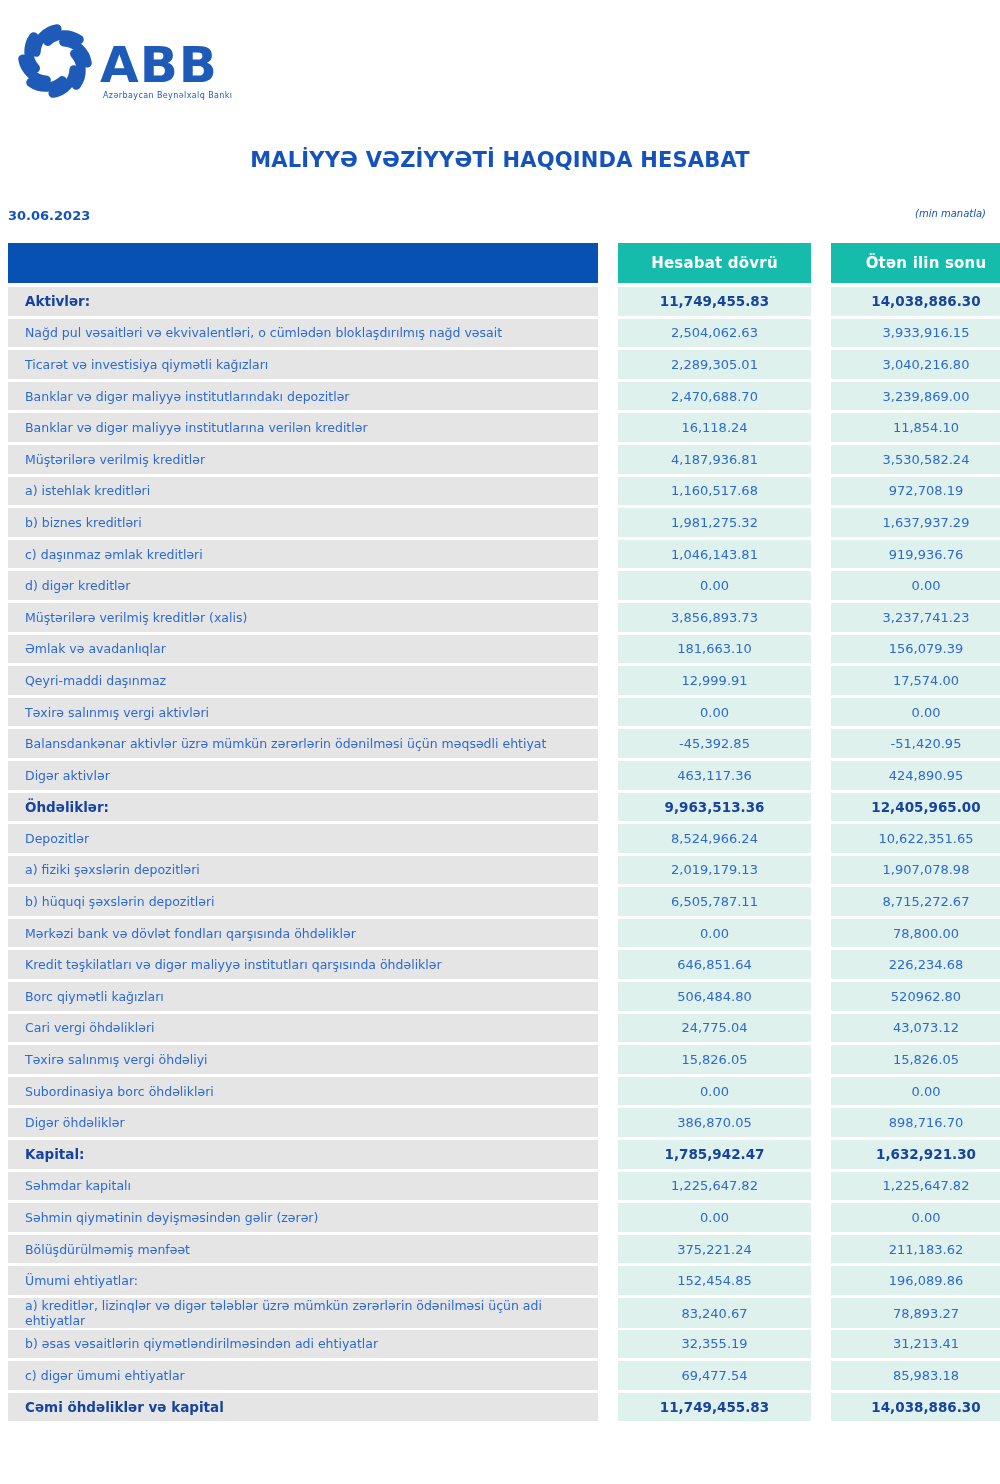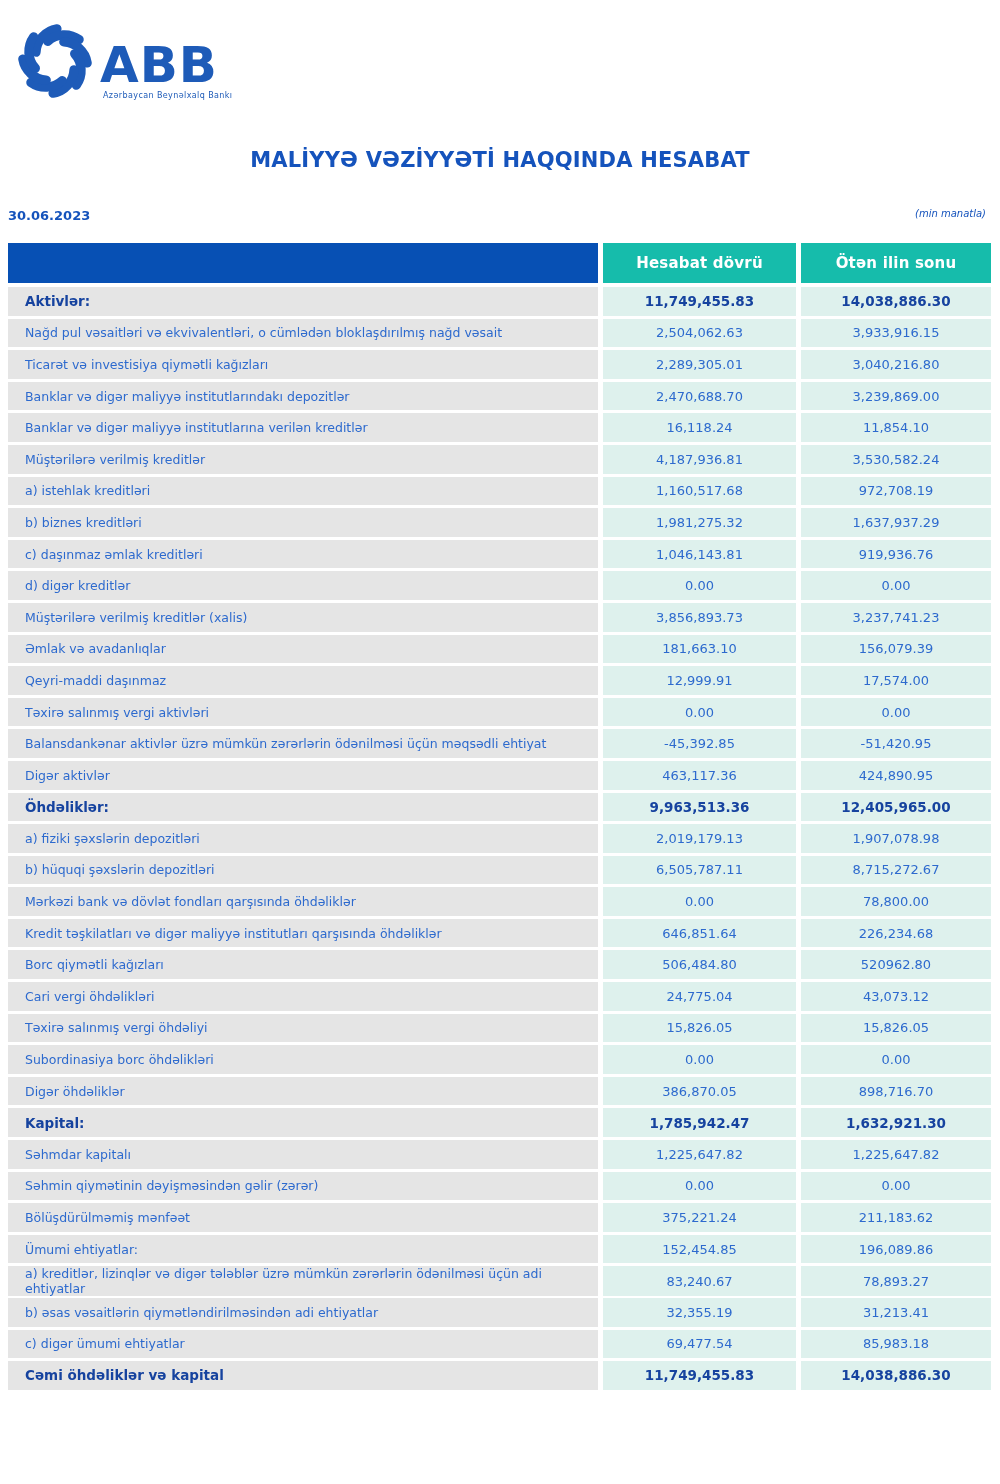--- a/index.html
+++ b/index.html
@@ -30,21 +30,21 @@
     margin:36px 14px 20px 8px;
   }
   .report-date { font-size:13px; font-weight:bold; color:#1553bc; }
   .unit-note { font-size:10px; font-style:italic; color:#1553bc; }
 
   
   .fin-table { margin:0 14px 0 8px; }
   .grid-row {
     display:grid;
     grid-template-columns:590px 193px 190px;
-    column-gap:5px;
+    column-gap:20px;
   }
   .thead { height:40px; margin-bottom:4px; }
   .th-spacer { background:#0750b4; }
   .th {
     background:#16bcab; color:#ffffff;
     display:flex; align-items:center; justify-content:center;
     font-size:15px; font-weight:bold; letter-spacing:0.2px;
   }
   .row { height:28.6px; margin-bottom:3px; }
   .cell-label {
@@ -210,20 +210,25 @@
     <div class="cell-val">463,117.36</div>
     <div class="cell-val">424,890.95</div>
   </div>
 
   <div class="grid-row row bold">
     <div class="cell-label">Öhdəliklər:</div>
     <div class="cell-val">9,963,513.36</div>
     <div class="cell-val">12,405,965.00</div>
   </div>
 
+  <div class="grid-row row">
+    <div class="cell-label">Depozitlər</div>
+    <div class="cell-val">8,524,966.24</div>
+    <div class="cell-val">10,622,351.65</div>
+  </div>
 
   <div class="grid-row row">
     <div class="cell-label">a) fiziki şəxslərin depozitləri</div>
     <div class="cell-val">2,019,179.13</div>
     <div class="cell-val">1,907,078.98</div>
   </div>
 
   <div class="grid-row row">
     <div class="cell-label">b) hüquqi şəxslərin depozitləri</div>
     <div class="cell-val">6,505,787.11</div>

